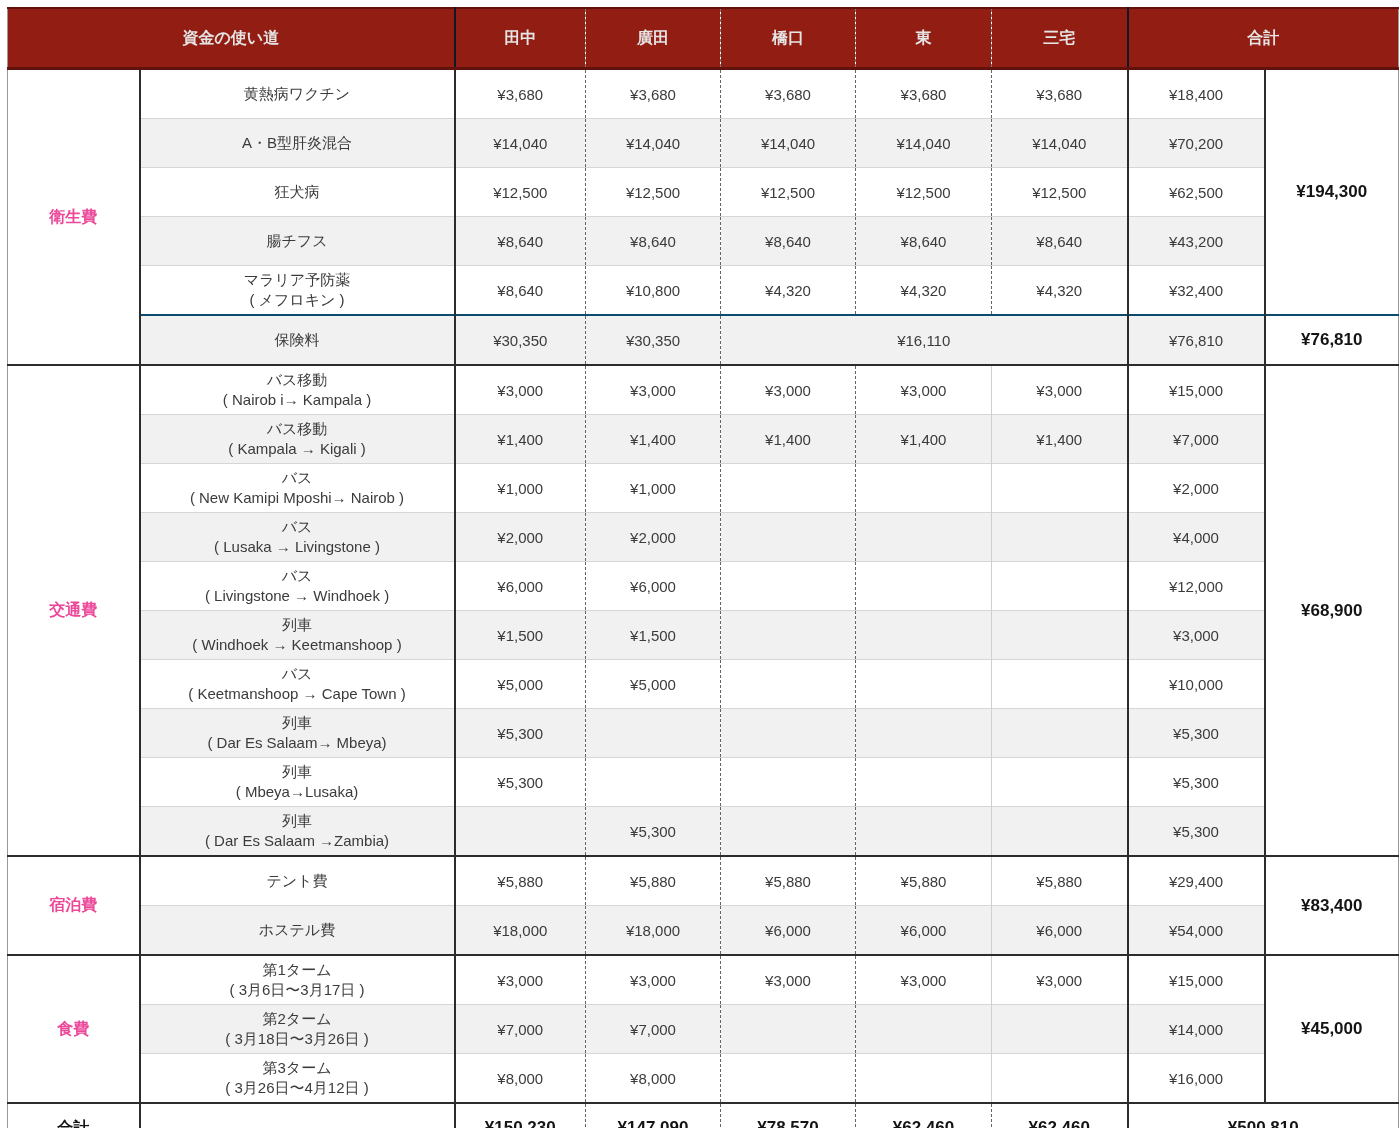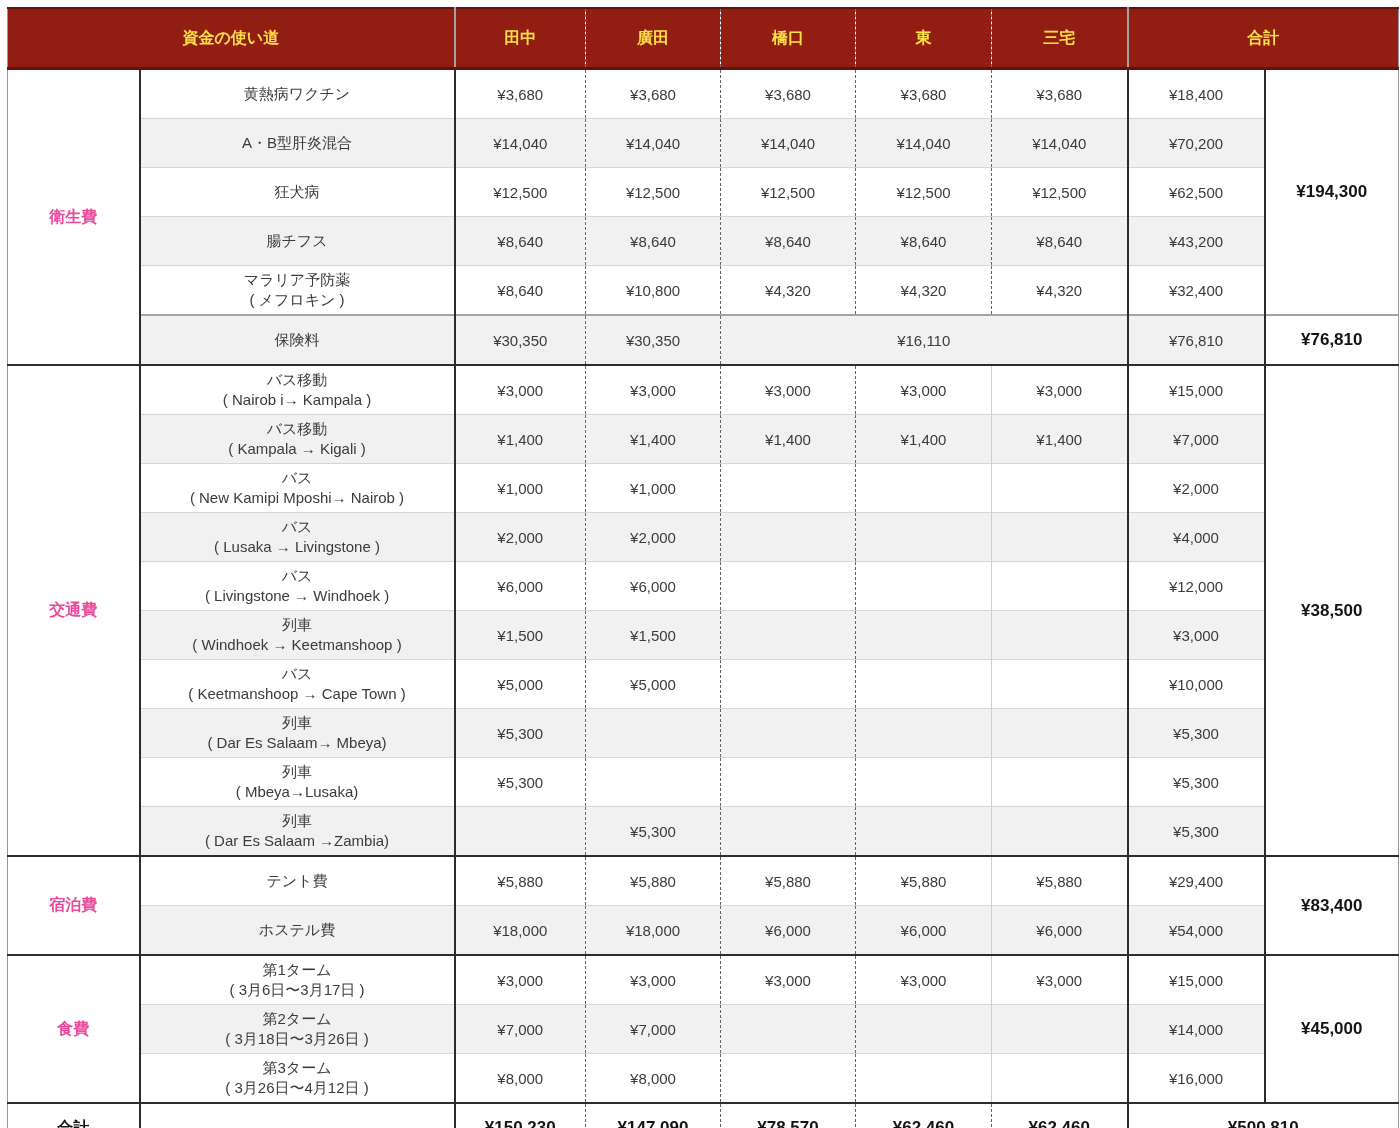--- a/index.html
+++ b/index.html
@@ -6,36 +6,36 @@
   body{font-family:"Liberation Sans","DejaVu Sans",sans-serif;width:1400px;height:1128px;overflow:hidden;}
   .wrap{padding:7px 0 0 7px;}
   table{border-collapse:collapse;table-layout:fixed;width:1391px;
         border-left:1px solid #999999;border-right:1px solid #999999;
         border-top:2px solid #5f130c;border-bottom:2px solid #2c2c2c;}
   col.c-cat{width:132px}col.c-itm{width:315px}
   col.c-m1{width:131px}col.c-m2{width:135px}col.c-m3{width:135px}
   col.c-m4{width:136px}col.c-m5{width:136px}
   col.c-sm{width:137px}col.c-gt{width:134px}
   th,td{padding:0 4px;vertical-align:middle;text-align:center;overflow:hidden;}
-  thead th{height:58px;background:#921E13;color:#fde047;font-size:16px;font-weight:bold;
+  thead th{height:58px;background:#921E13;color:#e5e5e5;font-size:16px;font-weight:bold;
            border-bottom:3px solid #5f130c;}
   th.bd{border-left:1px dashed rgba(25,5,2,0.55);margin-top:35px;}
-  th.bs{border-left:2px solid #a3a3a3;margin-top:44px;}
+  th.bs{border-left:2px solid #0f172a;margin-top:44px;}
   tbody td{height:48px;border-top:1px solid #d6d6d6;font-size:15px;color:#3b3b3b;background:#ffffff;}
   tr.r-g td{background:#f1f1f2;}
   td.c-cat{background:#ffffff;font-weight:bold;font-size:16px;color:#ec4899;}
   td.c-item{border-left:2px solid #2c2c2c;}
   td.c-v1{border-left:2px solid #2c2c2c;}
   td.c-v2,td.c-v3,td.c-v4,td.c-v5d{border-left:1px dashed #646464;}
   td.c-v5l{border-left:1px solid #cfcfcf;}
   td.c-sum{border-left:2px solid #2c2c2c;}
   td.c-grand{border-left:2px solid #2c2c2c;background:#ffffff;font-weight:bold;font-size:17px;color:#141414;}
   tr.r-g td.c-grand{background:#ffffff;}
   tr.sec td{border-top:2px solid #2c2c2c;}
-  tr.ins td{border-top:2px solid #a3a3a3;}
+  tr.ins td{border-top:2px solid #0c4a6e;}
   tr.ftr td{border-top:2px solid #2c2c2c;background:#ffffff;font-weight:bold;font-size:17px;color:#141414;}
   tr.ftr td.c-cat{font-size:16px;}
   .item-main{display:block;line-height:20px;}
   .item-sub{display:block;line-height:20px;}
 </style>
 </head>
 <body>
 
 <div class="wrap">
 <table>
@@ -141,21 +141,21 @@
       <td class="c-item">
             <span class="item-main">バス移動</span>
             <span class="item-sub">( Nairob i→ Kampala )</span>
           </td>
       <td class="c-v1">¥3,000</td>
       <td class="c-v2">¥3,000</td>
       <td class="c-v3">¥3,000</td>
       <td class="c-v4">¥3,000</td>
       <td class="c-v5l">¥3,000</td>
       <td class="c-sum">¥15,000</td>
-      <td class="c-grand" rowspan="10">¥38,500</td>
+      <td class="c-grand" rowspan="10">¥68,900</td>
     </tr>
     <tr class="r-g">
       <td class="c-item">
             <span class="item-main">バス移動</span>
             <span class="item-sub">( Kampala → Kigali )</span>
           </td>
       <td class="c-v1">¥1,400</td>
       <td class="c-v2">¥1,400</td>
       <td class="c-v3">¥1,400</td>
       <td class="c-v4">¥1,400</td>

